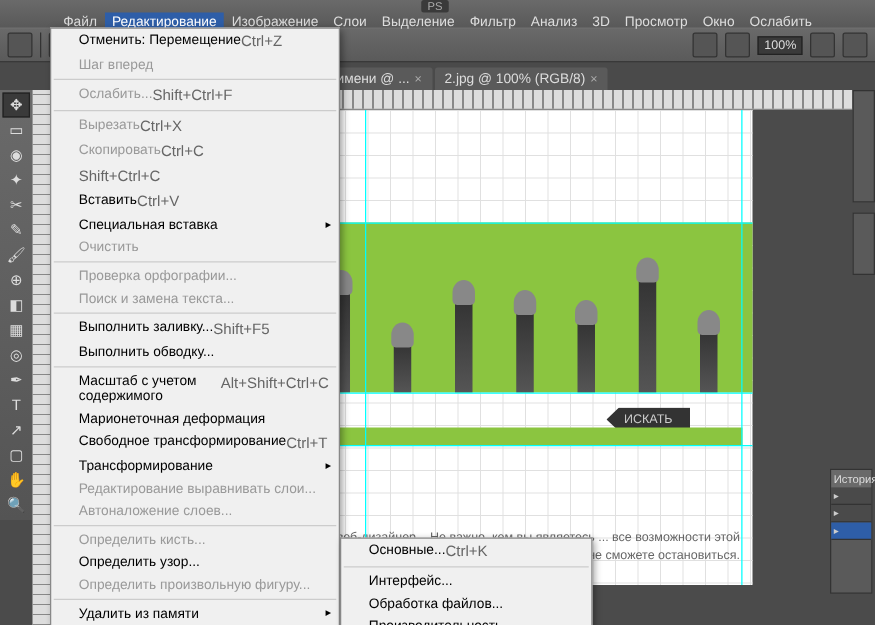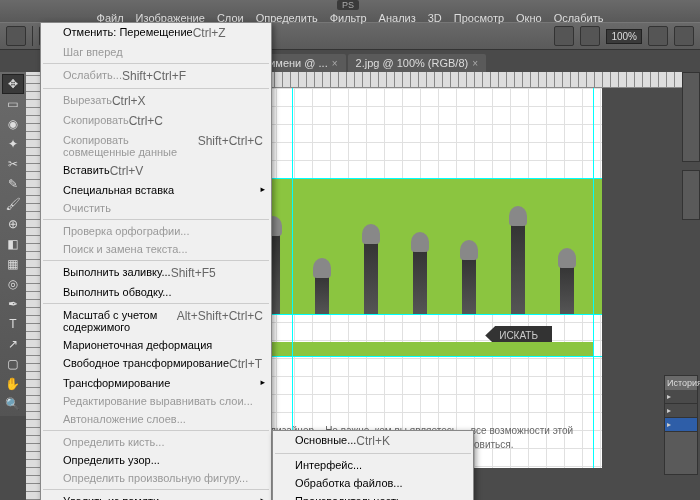--- a/index.html
+++ b/index.html
@@ -8,21 +8,21 @@
 .menubar .logo{width:22px;height:18px;background:#3a3a3a;border-radius:2px;margin-right:4px;display:flex;align-items:center;justify-content:center;color:#aaa;font-size:9px;}
 .menubar .m{padding:2px 6px;color:#ddd;}
 .menubar .m.on{background:#2e5ea8;color:#fff;}
 .optbar{background:linear-gradient(#696969,#5a5a5a);height:28px;display:flex;align-items:center;gap:6px;padding:0 6px;color:#ddd;border-top:1px solid #777;border-bottom:1px solid #333;}
 .optbar .ico{width:20px;height:20px;background:#555;border:1px solid #333;border-radius:2px;}
 .optbar .sep{width:1px;height:20px;background:#333;}
 .optbar .sel{background:#3a3a3a;border:1px solid #222;padding:1px 4px;color:#ddd;font-size:10px;}
 .tabbar{background:#4a4a4a;height:22px;display:flex;align-items:flex-end;padding-left:240px;gap:2px;}
 .tab{background:#5a5a5a;color:#ddd;padding:3px 8px;font-size:10px;border-radius:2px 2px 0 0;display:flex;align-items:center;gap:4px;}
 .tab .x{font-size:10px;color:#aaa;}
-.work{position:absolute;top:72px;left:26px;right:0;bottom:0;background:#4b4b4b;}
+.work{position:absolute;top:72px;left:26px;right:0;bottom:0;background:#4b4b4b;text-align:right;}
 .ruler-h{position:absolute;top:0;left:16px;right:0;height:16px;background:#ddd;border-bottom:1px solid #888;}
 .ruler-v{position:absolute;top:0;left:0;bottom:0;width:16px;background:#ddd;border-right:1px solid #888;}
 .ruler-h::before,.ruler-v::before{content:"";position:absolute;background-image:repeating-linear-gradient(90deg,#888 0,#888 1px,transparent 1px,transparent 8px);inset:0;}
 .ruler-v::before{background-image:repeating-linear-gradient(0deg,#888 0,#888 1px,transparent 1px,transparent 8px);}
 .canvas{position:absolute;top:16px;left:16px;width:560px;height:380px;background:#fff;}
 .grid{position:absolute;inset:0;background-image:linear-gradient(#e0e0e0 1px,transparent 1px),linear-gradient(90deg,#e0e0e0 1px,transparent 1px);background-size:18px 18px;}
 .guides{position:absolute;inset:0;pointer-events:none;}
 .guide-v{position:absolute;top:0;bottom:0;width:1px;background:#0ff;}
 .guide-h{position:absolute;left:0;right:0;height:1px;background:#0ff;}
 .header{position:absolute;top:90px;left:0;right:0;height:136px;background:#8bc540;}
@@ -51,23 +51,24 @@
 .p3 .prow{height:14px;background:#4a4a4a;border-bottom:1px solid #333;display:flex;align-items:center;padding:0 2px;color:#ccc;font-size:8px;}
 .p3 .prow.sel{background:#2e5ea8;}
 </style>
 </head>
 <body>
 
 <div class="menubar">
   <div class="logo">PS</div>
   <div id="menus" style="display: flex;">
       <div class="m">Файл</div>
+      <div class="m on">Редактирование</div>
       <div class="m">Изображение</div>
       <div class="m">Слои</div>
-      <div class="m">Определить</div>
+      <div class="m">Выделение</div>
       <div class="m">Фильтр</div>
       <div class="m">Анализ</div>
       <div class="m">3D</div>
       <div class="m">Просмотр</div>
       <div class="m">Окно</div>
       <div class="m">Ослабить</div>
     </div>
 </div>
 
 <div class="optbar">
@@ -171,21 +172,20 @@
     <div class="msep"></div>
     <div class="mi dis">
       <span>Вырезать</span>
       <span class="sc">Ctrl+X</span>
     </div>
     <div class="mi dis">
       <span>Скопировать</span>
       <span class="sc">Ctrl+C</span>
     </div>
     <div class="mi dis">
-      <span>Скопировать совмещенные данные</span>
       <span class="sc">Shift+Ctrl+C</span>
     </div>
     <div class="mi">
       <span>Вставить</span>
       <span class="sc">Ctrl+V</span>
     </div>
     <div class="mi sub">
       <span>Специальная вставка</span>
     </div>
     <div class="mi dis">

